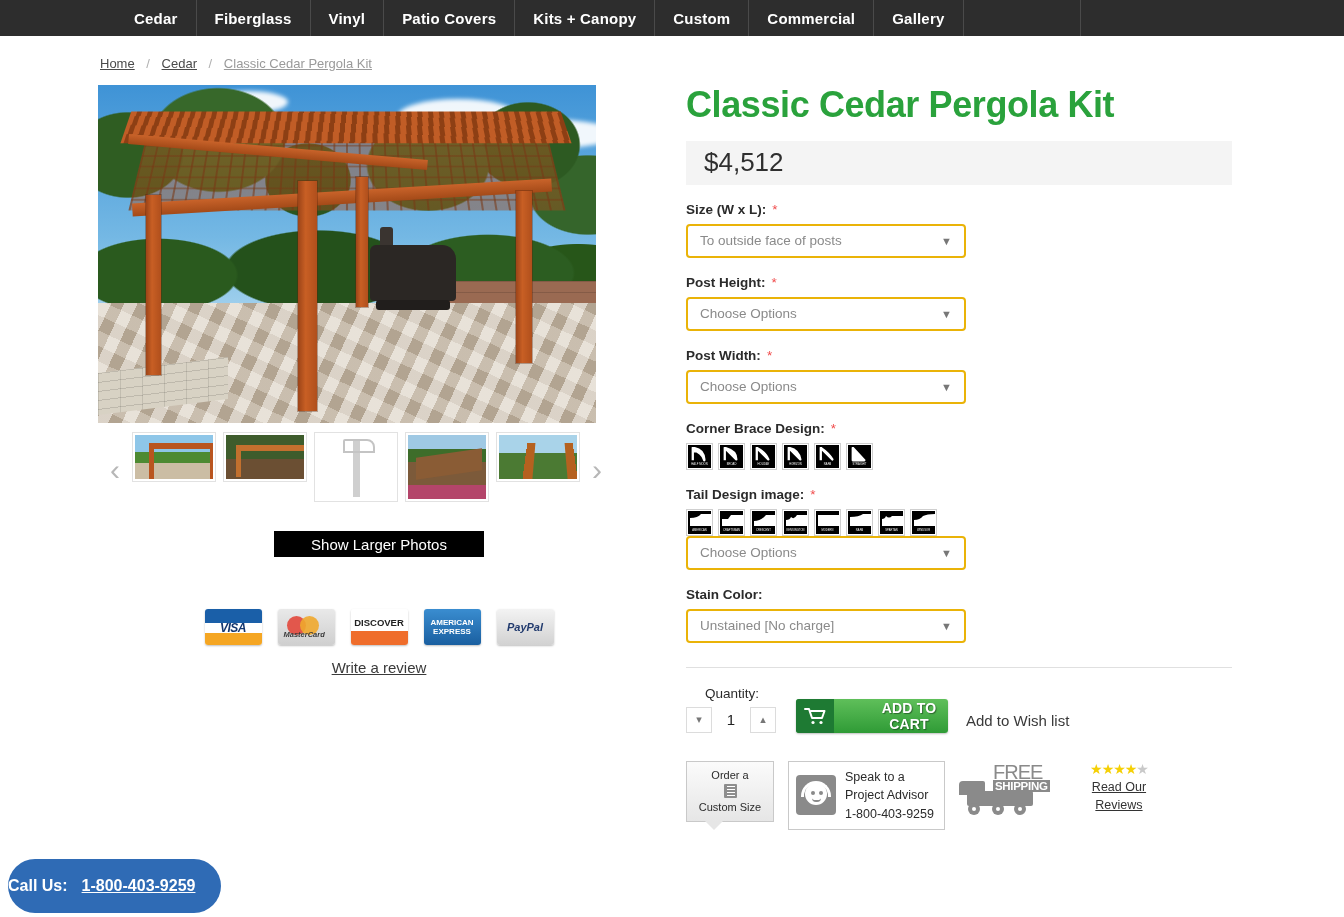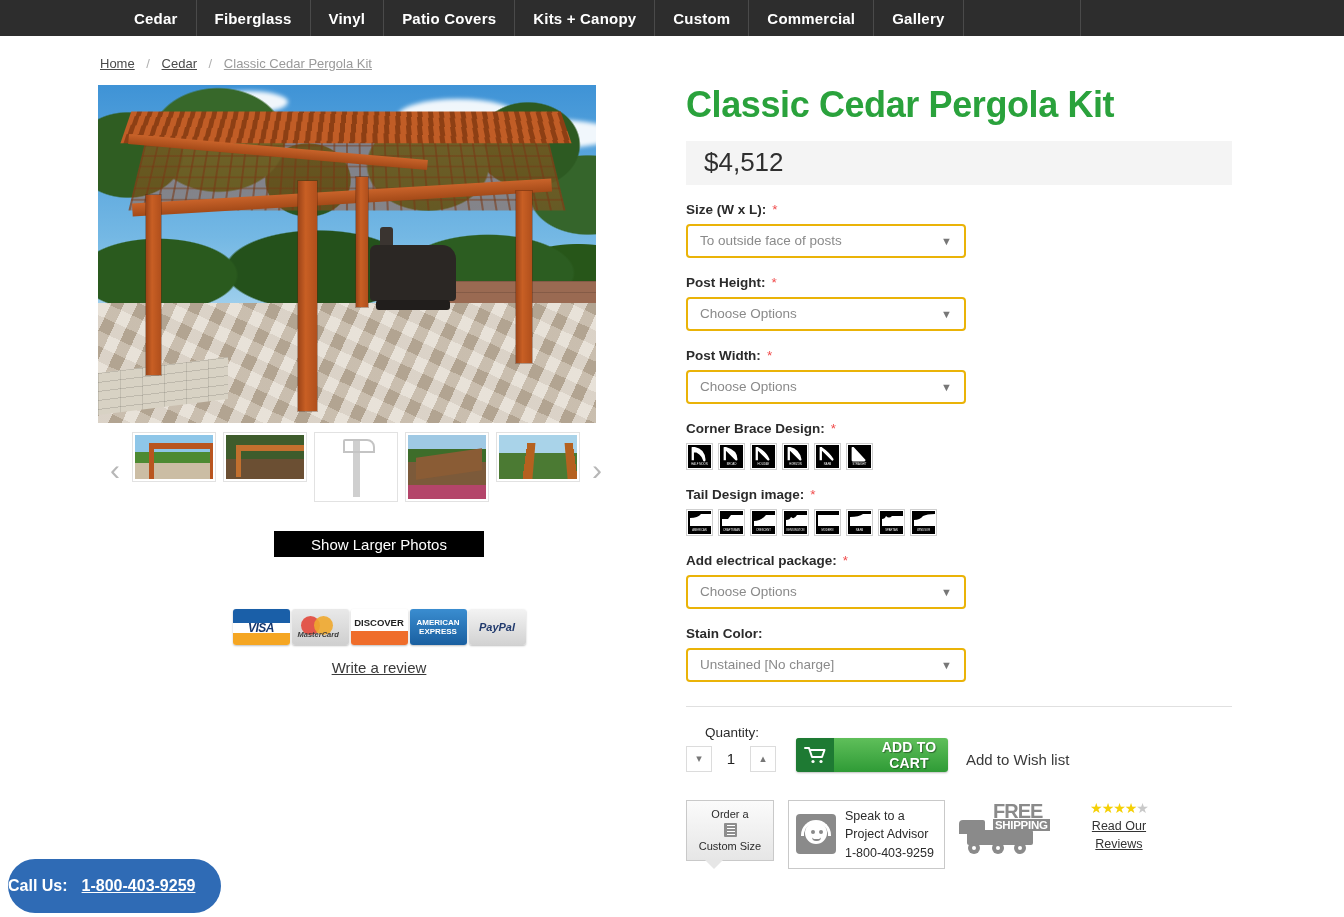--- a/index.html
+++ b/index.html
@@ -179,21 +179,21 @@
   
   .show-larger {
     display: block; margin: 23px auto 0; width: 210px; height: 26px;
     background: #000000; color: #ffffff; border: none;
     font-family: "Liberation Sans", sans-serif; font-size: 15px;
     cursor: pointer;
   }
 
   
   .pay-row {
-    display: flex; justify-content: center; gap: 2px; margin-top: 52px;
+    display: flex; justify-content: center; gap: 16px; margin-top: 52px;
   }
   .pay {
     width: 57px; height: 36px; border-radius: 3px;
     display: flex; align-items: center; justify-content: center;
     font-size: 9px; font-weight: bold; font-style: italic;
     box-shadow: 0 1px 2px rgba(0,0,0,.25);
     overflow: hidden; position: relative;
   }
   .pay-visa { background: linear-gradient(to bottom, #1a5fa8 0 40%, #ffffff 40% 68%, #f5a623 68% 100%); color:#1a3a7a; }
   .pay-visa span { position: relative; top: 1px; font-size: 12px; color: #15376f; letter-spacing: -.5px; }
@@ -323,21 +323,21 @@
     border-radius: 50%; background: #fff; }
   .av-band { position: absolute; left: 5px; top: 6px; width: 30px; height: 16px;
     border: 3px solid #fff; border-bottom: none; border-radius: 15px 15px 0 0; }
   .av-eye { position: absolute; width: 4px; height: 4px; background: #8a8a8a; border-radius: 50%; top: 16px; }
   .av-eye.l { left: 15px; } .av-eye.r { left: 23px; }
   .av-mouth { position: absolute; left: 16px; top: 23px; width: 9px; height: 4px;
     border-bottom: 2px solid #8a8a8a; border-radius: 0 0 6px 6px; }
   .advisor-text { font-size: 12.5px; color: #2b2b2b; line-height: 1.48; }
 
   .shipping { position: relative; width: 98px; height: 52px; }
-  .ship-free { position: absolute; left: 34px; top: 0; font-size: 20px; font-weight: bold;
+  .ship-free { position: absolute; left: 34px; top: 0; font-size: 20px; font-weight: normal;
     color: #8a8a8a; letter-spacing: -1px; text-align: center; }
   .ship-sub { position: absolute; left: 34px; top: 19px; font-size: 11.5px; font-weight: bold;
     color: #ffffff; background: #8a8a8a; padding: 0 2px; letter-spacing: -.3px; }
   .truck-body { position: absolute; left: 8px; top: 30px; width: 66px; height: 15px;
     background: #8a8a8a; border-radius: 2px; }
   .truck-cab { position: absolute; left: 0px; top: 20px; width: 26px; height: 14px;
     background: #8a8a8a; border-radius: 4px 2px 0 0; }
   .wheel { position: absolute; top: 42px; width: 12px; height: 12px; border-radius: 50%;
     background: #8a8a8a; }
   .wheel:after { content:""; position:absolute; left:4px; top:4px; width:4px; height:4px;
@@ -627,23 +627,20 @@
         <div class="swatch">
           <div class="sw-in">
             <svg style="position:absolute;left:1px;top:2px;" width="23" height="14" viewBox="0 0 23 14" aria-hidden="true">
               <path d="M1 13 L1 7 Q7 7 10 3 Q14 1 22 1 L22 13 z" fill="#ffffff"></path>
             </svg>
             <div class="sw-cap">WINDSOR</div>
           </div>
         </div>
       </div>
 
-    <div class="field-label">
-      <span>Add electrical package:</span><span class="req">*</span>
-    </div>
     <div class="select">
       <span>Choose Options</span>
       <span class="chev">▼</span>
     </div>
 
     <div class="field-label">
       <span>Stain Color:</span>
     </div>
     <div class="select">
       <span>Unstained [No charge]</span>

